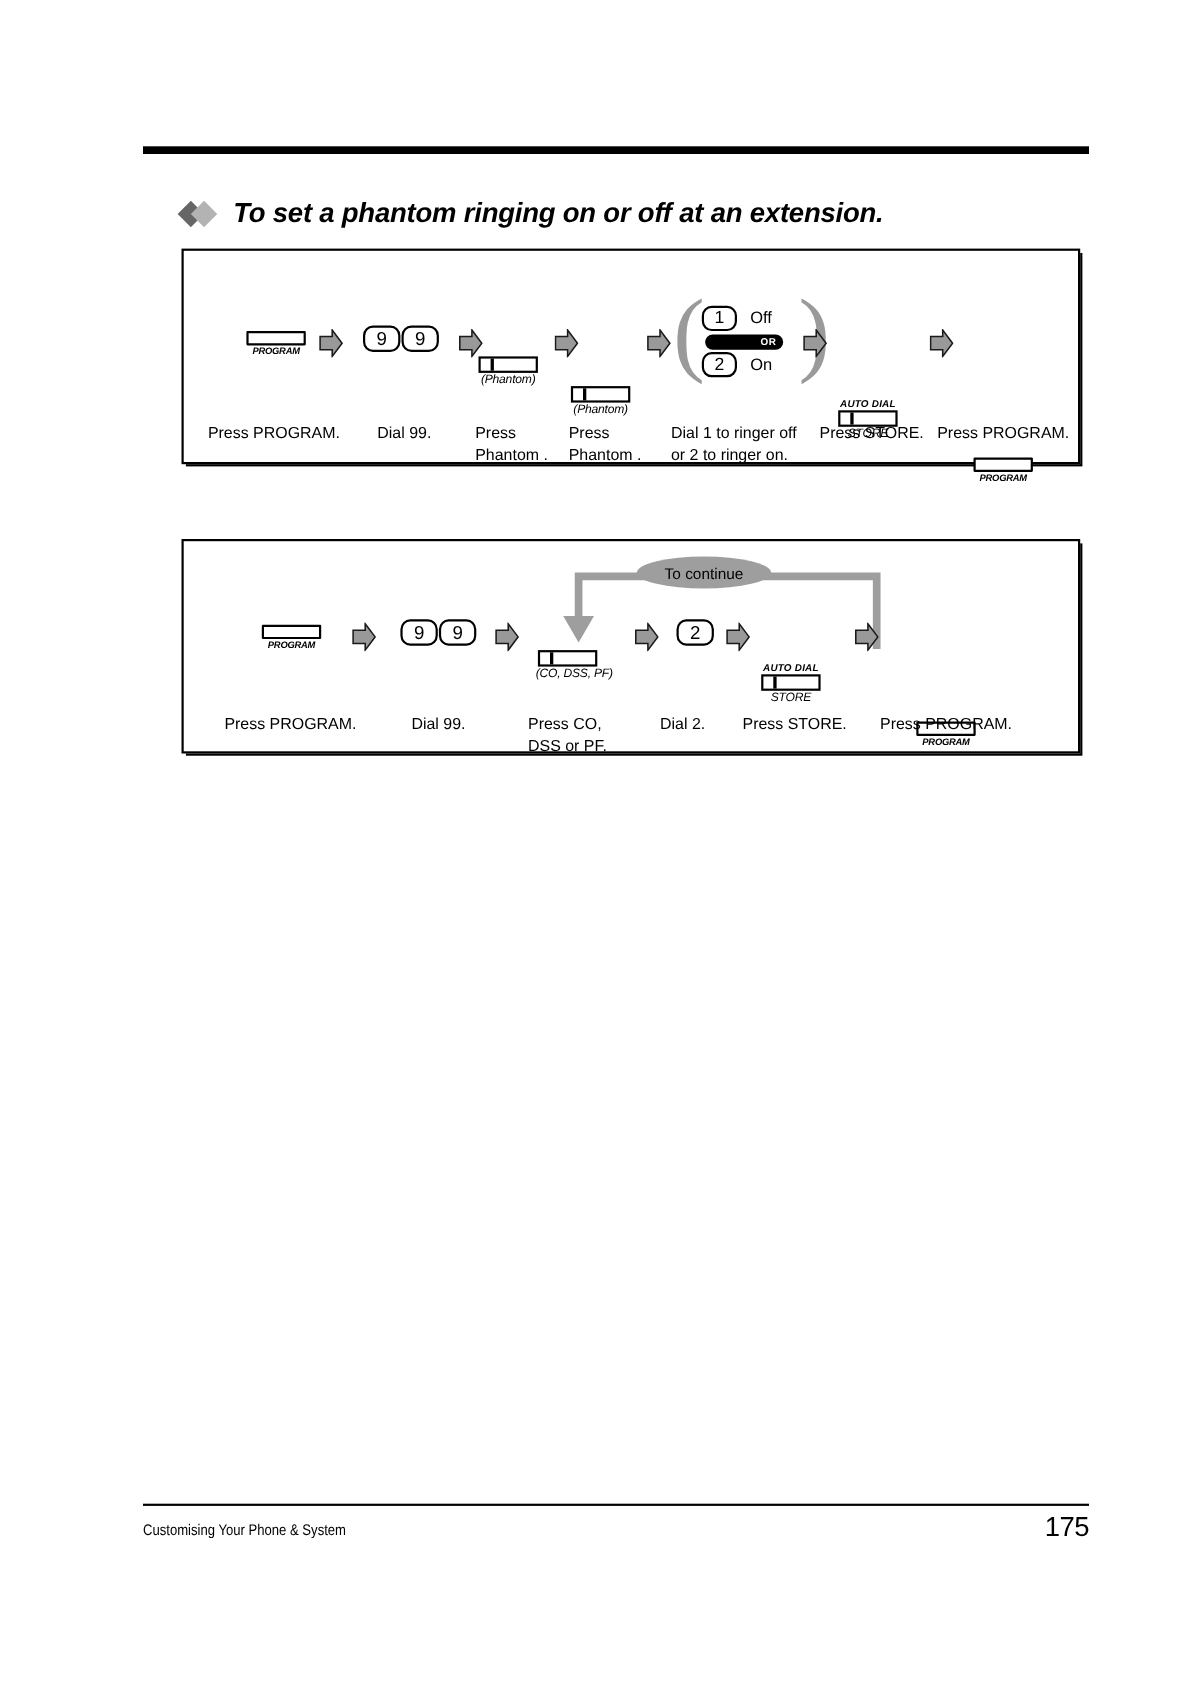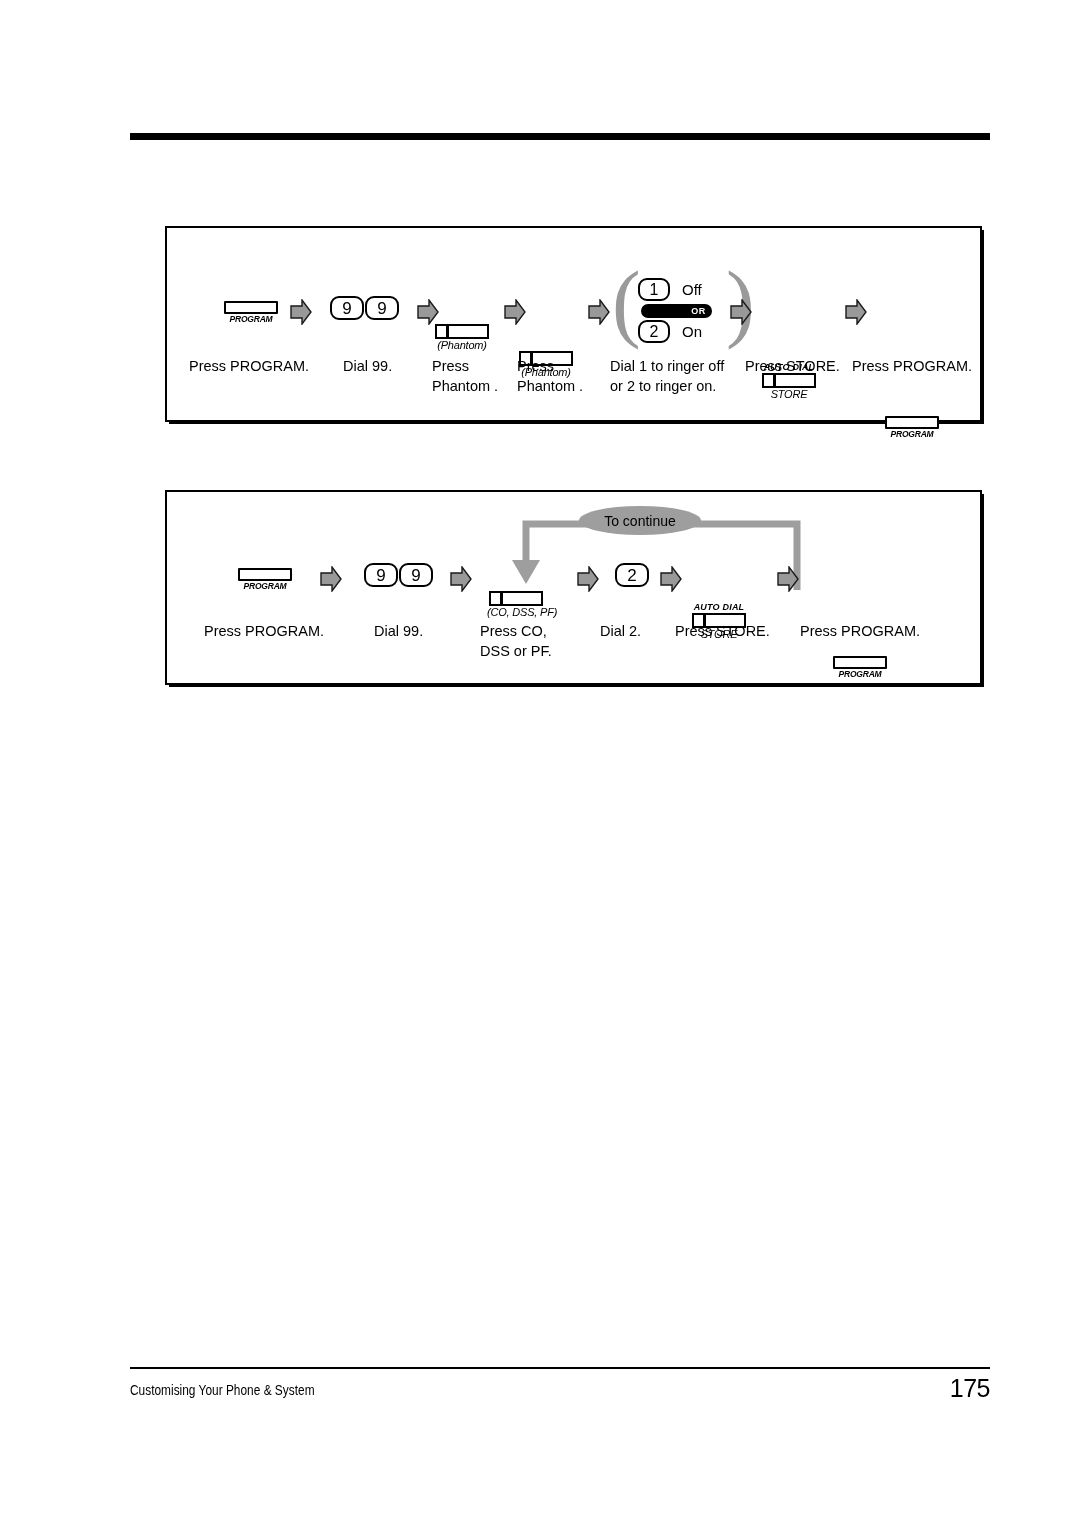--- a/index.html
+++ b/index.html
@@ -21,21 +21,21 @@
   .dia.d2{background:#b3b3b3;margin-left:-5px;}
   .sec-title{font-style:italic;font-size:25px;font-weight:bold;margin-left:18px;
              white-space:nowrap;letter-spacing:-.2px;}
 
   
   .dbox{position:absolute;border:2.5px solid #000;background:#fff;
         box-shadow:3px 3px 0 -1px #000;}
 
   
   .step{position:absolute;}
-  .cap{position:absolute;font-size:14.5px;line-height:20px;white-space:pre;}
+  .cap{position:absolute;font-size:14.5px;line-height:20px;white-space:pre;margin-top:28px;}
 
   
   .arrow{position:absolute;width:22px;height:26px;}
 
   
   .btn-prog{position:relative;}
   .btn-prog .bar{width:54px;height:13px;border:2.5px solid #000;background:#fff;
                  border-radius:1px;box-sizing:border-box;}
   .btn-prog .lbl{font-style:italic;font-weight:bold;font-size:8.5px;text-align:center;
                  width:54px;margin-top:0;letter-spacing:-.2px;}
@@ -79,20 +79,25 @@
 
   .opt-lbl{position:absolute;font-size:15px;}
 </style>
 </head>
 <body>
 
 <div class="page">
 
   <div class="hdr-rule"></div>
 
+  <div class="sec-head" style="left:165px;top:180px;">
+    <span class="dia d1"></span>
+    <span class="dia d2"></span>
+    <span class="sec-title">To set a phantom ringing on or off at an extension.</span>
+  </div>
 
   <div class="dbox" style="left:165px;top:226px;width:813px;height:192px;">
 
     <div class="step btn-prog" style="left:57px;top:73px;">
       <div class="bar"></div>
       <div class="lbl">PROGRAM</div>
     </div>
     <div class="cap" style="left:22px;top:128px;">Press PROGRAM.</div>
 
     <svg class="arrow" style="left:123px;top:71px;" viewBox="0 0 22 26">

